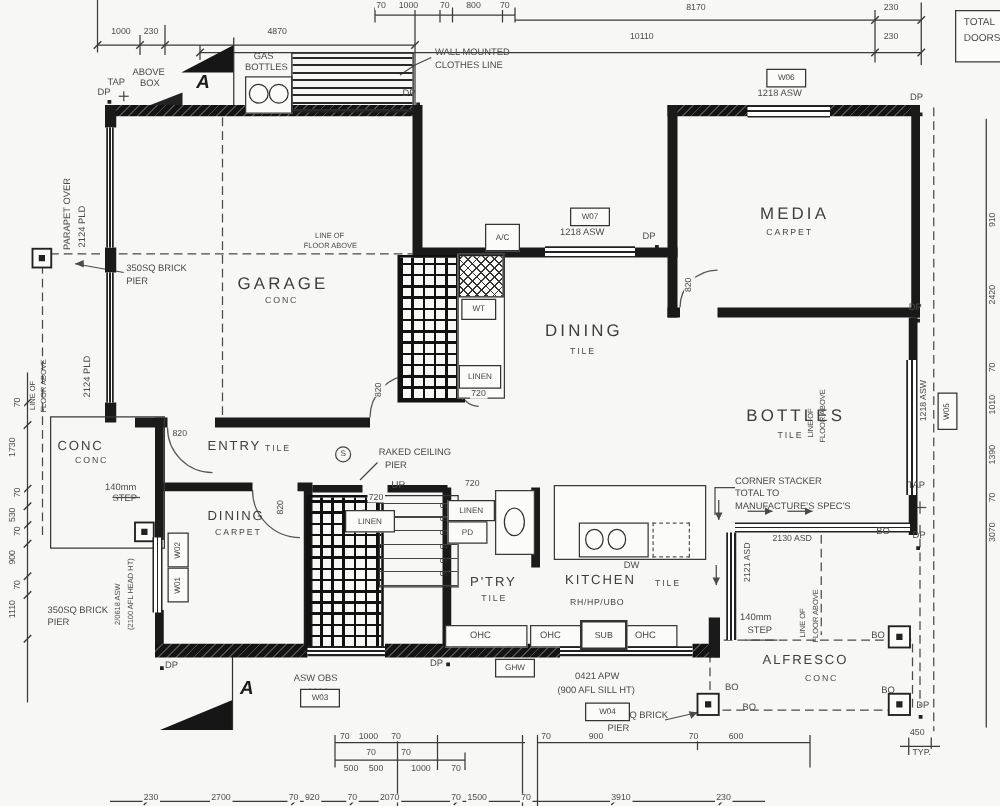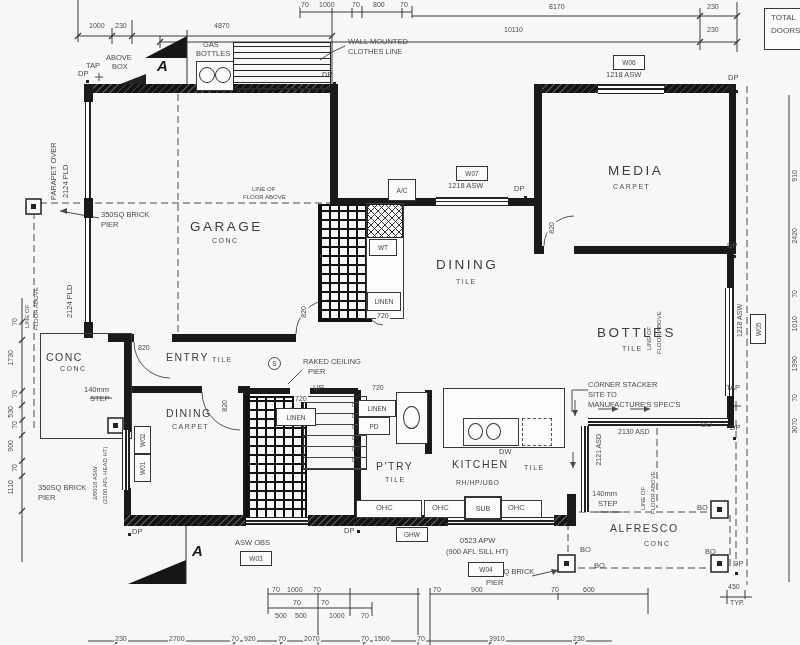--- a/index.html
+++ b/index.html
@@ -381,30 +381,30 @@
   <div class="lbl" style="left:376px;top:504px">OHC</div>
   <div class="lbl" style="left:432px;top:504px">OHC</div>
   <div class="lbl" style="left:508px;top:504px">OHC</div>
   <div class="wbox" style="left:464px;top:496px;width:34px;height:20px;border-width:2px;font-size:7px">SUB</div>
   <div class="wbox" style="left:396px;top:527px;width:30px;height:13px">GHW</div>
   <div class="lbl" style="left:344px;top:527px">DP</div>
 
   <div class="lbl" style="left:246px;top:550px">0906</div>
   <div class="lbl" style="left:235px;top:539px">ASW OBS</div>
   <div class="wbox" style="left:240px;top:551px;width:30px;height:13px">W03</div>
-  <div class="lbl" style="left:460px;top:537px">0523 APW</div>
+  <div class="lbl" style="left:460px;top:537px">0421 APW</div>
   <div class="lbl" style="left:446px;top:548px">(900 AFL SILL HT)</div>
   <div class="wbox" style="left:468px;top:562px;width:34px;height:13px">W04</div>
   <div class="lbl" style="left:486px;top:568px">350SQ BRICK</div>
   <div class="lbl" style="left:486px;top:579px">PIER</div>
 
   <div class="lbl v tiny" style="left:646px;top:264px;height:86px">LINE OF</div>
   <div class="lbl v tiny" style="left:656px;top:258px;height:96px">FLOOR ABOVE</div>
   <div class="lbl" style="left:588px;top:381px">CORNER STACKER</div>
-  <div class="lbl" style="left:588px;top:391px">SITE TO</div>
+  <div class="lbl" style="left:588px;top:391px">TOTAL TO</div>
   <div class="lbl" style="left:588px;top:401px">MANUFACTURE'S SPEC'S</div>
   <div class="lbl dim" style="left:617px;top:428px">2130 ASD</div>
   <div class="lbl v dim" style="left:594px;top:434px">2121 ASD</div>
   <div class="lbl" style="left:592px;top:490px">140mm</div>
   <div class="lbl" style="left:598px;top:500px">STEP</div>
   <div class="lbl v tiny" style="left:640px;top:436px;height:74px">LINE OF</div>
   <div class="lbl v tiny" style="left:650px;top:430px;height:84px">FLOOR ABOVE</div>
 
   <div class="lbl v dim" style="left:735px;top:304px">1218 ASW</div>
   <div class="wbox vv" style="left:750px;top:314px;width:14px;height:28px">W05</div>

